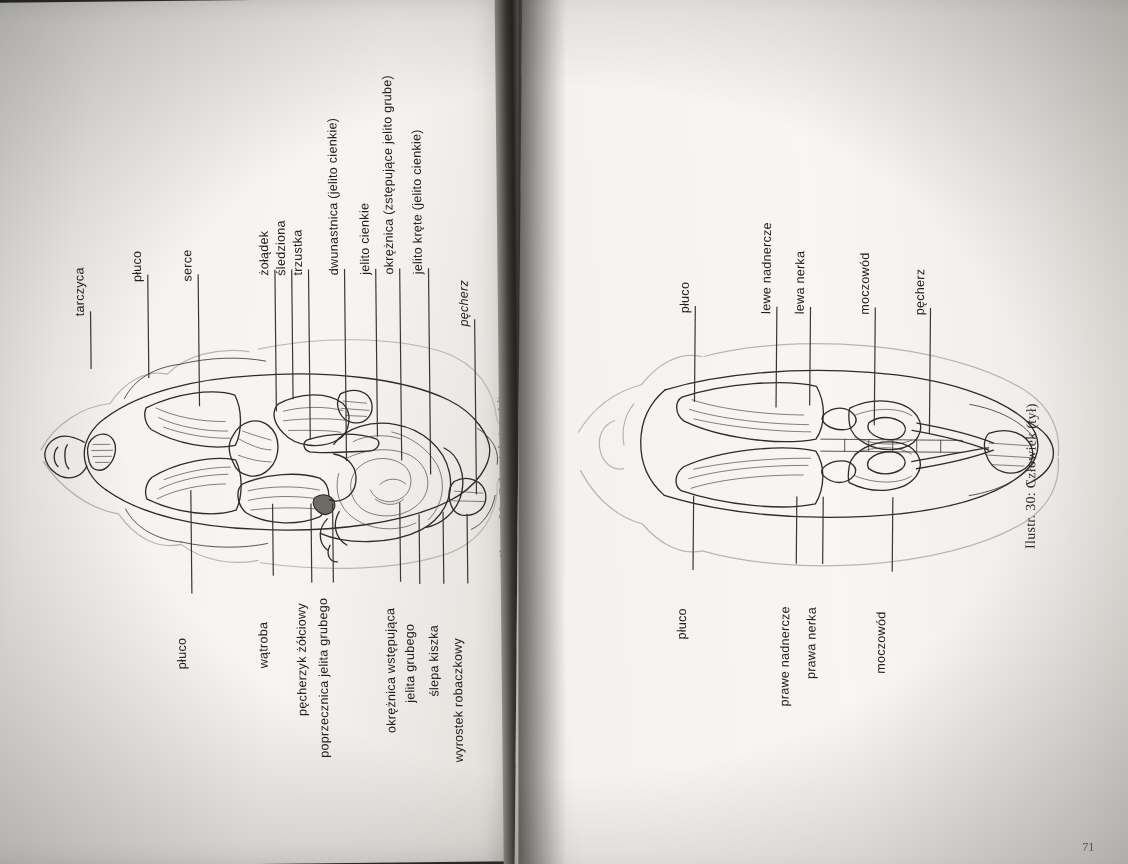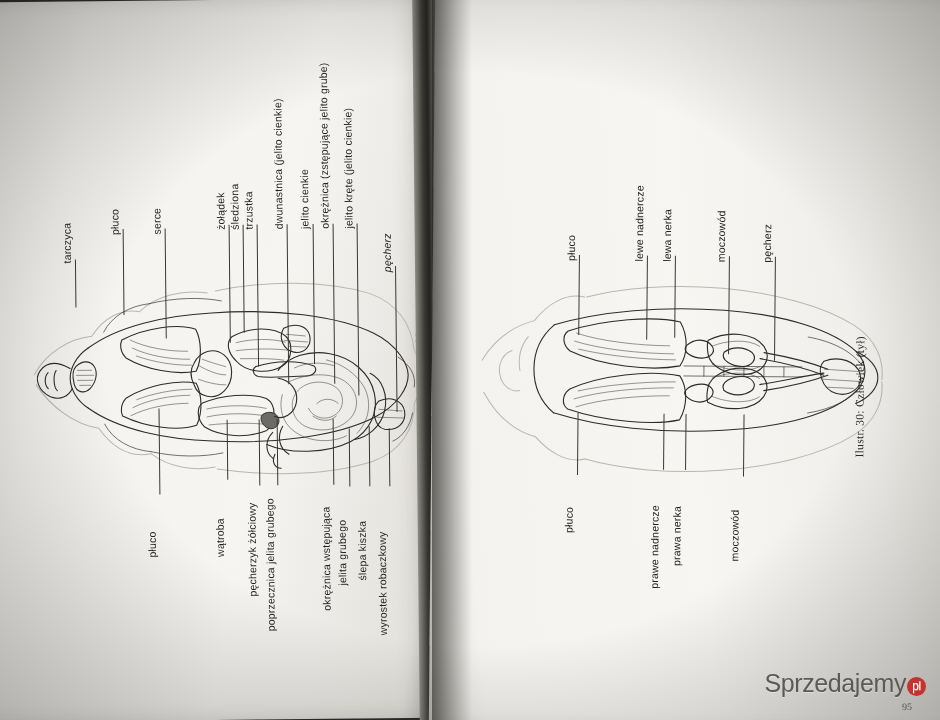--- a/index.html
+++ b/index.html
@@ -399,19 +399,16 @@
     <span class="lbl rot90" style="left:230px; top:583px;">prawe nadnercze</span>
     <span class="lbl rot90" style="left:252px; top:560px;">prawa nerka</span>
     <span class="lbl rot90" style="left:310px; top:555px;">moczowód</span>
 
     <span class="caption rot90" style="left:434px; top:450px;">Ilustr. 30: Człowiek (tył)</span>
   </div>
 
   <div id="right-shadow"></div>
   <div class="page-edge-dark"></div>
 
-  <div id="watermark">
-    <span>Sprzedajemy</span><span class="dot">pl</span>
-  </div>
-
-  <div id="page-number">95</div>
+
+  <div id="page-number">71</div>
 
 </div>
 
 </body></html>

